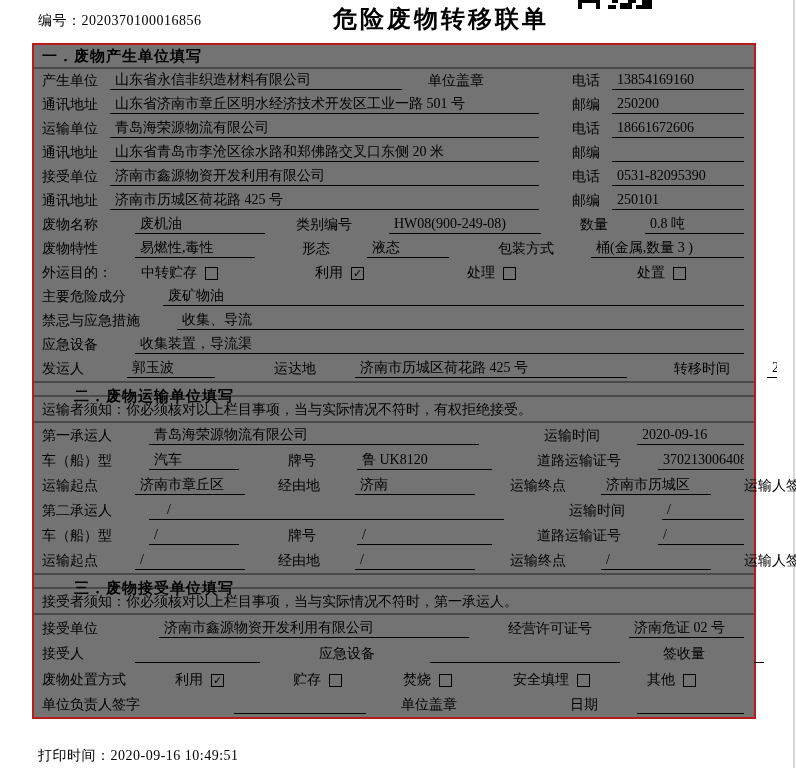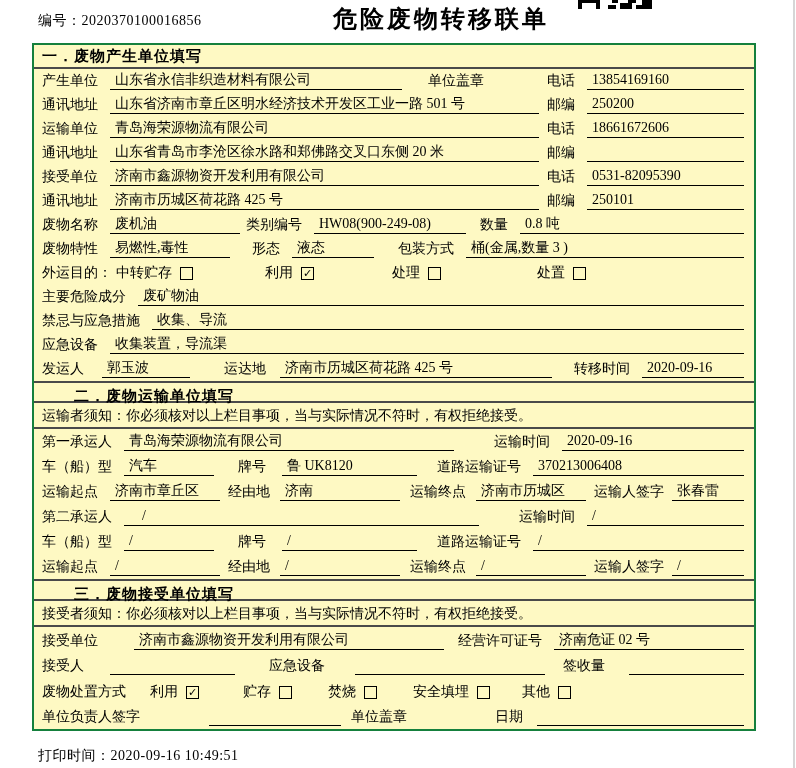--- a/index.html
+++ b/index.html
@@ -10,31 +10,31 @@
   }
   .serial { position:absolute; top:12px; left:38px; letter-spacing:0.5px; white-space:nowrap; }
   .doc-title {
     position:absolute; top:3px; left:333px; font-size:24px; font-weight:bold;
     letter-spacing:3px; white-space:nowrap;
     font-family:"Liberation Sans","DejaVu Sans",sans-serif;
   }
   .qr { position:absolute; left:578px; top:0; width:74px; height:9px; }
   .page-edge { position:absolute; right:1px; top:0; width:2px; height:768px; background:#d6d6d6; }
 
-  .sheet { position:absolute; left:32px; top:43px; width:724px; border:2px solid #15803d; background:#fef9c3; }
+  .sheet { position:absolute; left:32px; top:43px; width:724px; border:2px solid #b91c1c; background:#737373; }
 
   .sec-h {
     font-weight:bold; font-size:15px; height:24px; padding:2px 8px 0 8px;
     border-bottom:2px solid #4a4a4a; letter-spacing:1px;
     font-family:"Liberation Sans","DejaVu Sans",sans-serif;
   }
-  .sec-h.bt { border-top:2px solid #4a4a4a; height:22px; padding-top:4px;padding-left:40px; }
+  .sec-h.bt { border-top:2px solid #4a4a4a; height:16px; padding-top:4px;padding-left:40px; }
   .notice { height:26px; padding:4px 8px 0 8px; border-bottom:2px solid #4a4a4a; white-space:nowrap; }
 
-  .row { display:flex; align-items:flex-end; height:24px; padding:0 10px 3px 8px; line-height:18px; }
+  .row { display:flex; align-items:flex-end; height:24px; padding:0 10px 3px 8px; line-height:18px;gap:25px; }
   .s2 .row { height:25px; }
   .s3 .row { height:25.5px; }
 
   .lbl { white-space:nowrap; margin-right:12px; flex-shrink:0; }
   .uv {
     border-bottom:1px solid #000; padding:0 5px; white-space:nowrap;
     flex-shrink:0; min-height:18px; line-height:18px; overflow:hidden;
   }
   .fill { flex:1 1 auto; }
   .ctr { text-align:left; }
@@ -258,21 +258,21 @@
       <span class="uv ctr" style="width:120px;">/</span>
       <span class="lbl" style="margin-left:10px;margin-right:10px;">运输终点</span>
       <span class="uv ctr" style="width:110px;">/</span>
       <span class="lbl" style="margin-left:8px;margin-right:8px;">运输人签字</span>
       <span class="uv fill ctr">/</span>
     </div>
   </div>
 
   <div class="s3">
     <div class="sec-h bt">三．废物接受单位填写</div>
-    <div class="notice">接受者须知：你必须核对以上栏目事项，当与实际情况不符时，有权拒绝接受。</div>
+    <div class="notice">接受者须知：你必须核对以上栏目事项，当与实际情况不符时，第一承运人。</div>
 
     <div class="row">
       <span class="lbl" style="margin-right:36px;">接受单位</span>
       <span class="uv" style="width:310px;">济南市鑫源物资开发利用有限公司</span>
       <span class="lbl" style="margin-left:14px;">经营许可证号</span>
       <span class="uv fill">济南危证 02 号</span>
     </div>
 
     <div class="row">
       <span class="lbl" style="margin-right:26px;">接受人</span>

